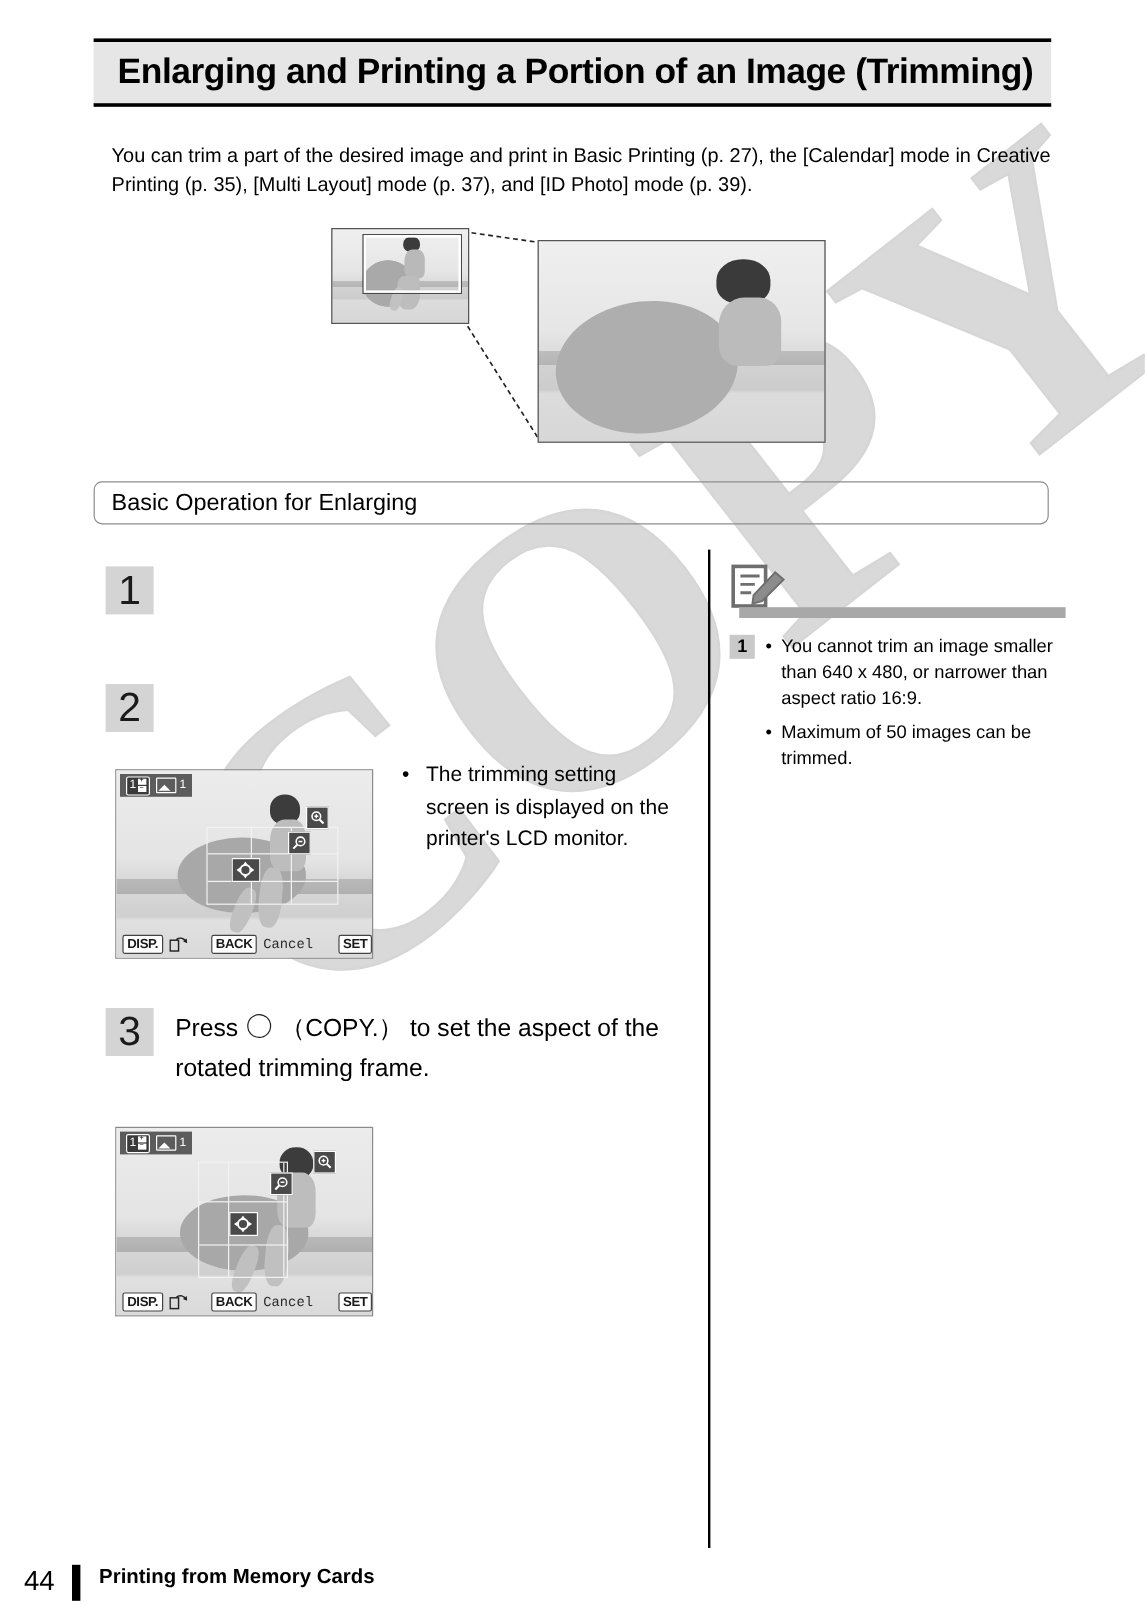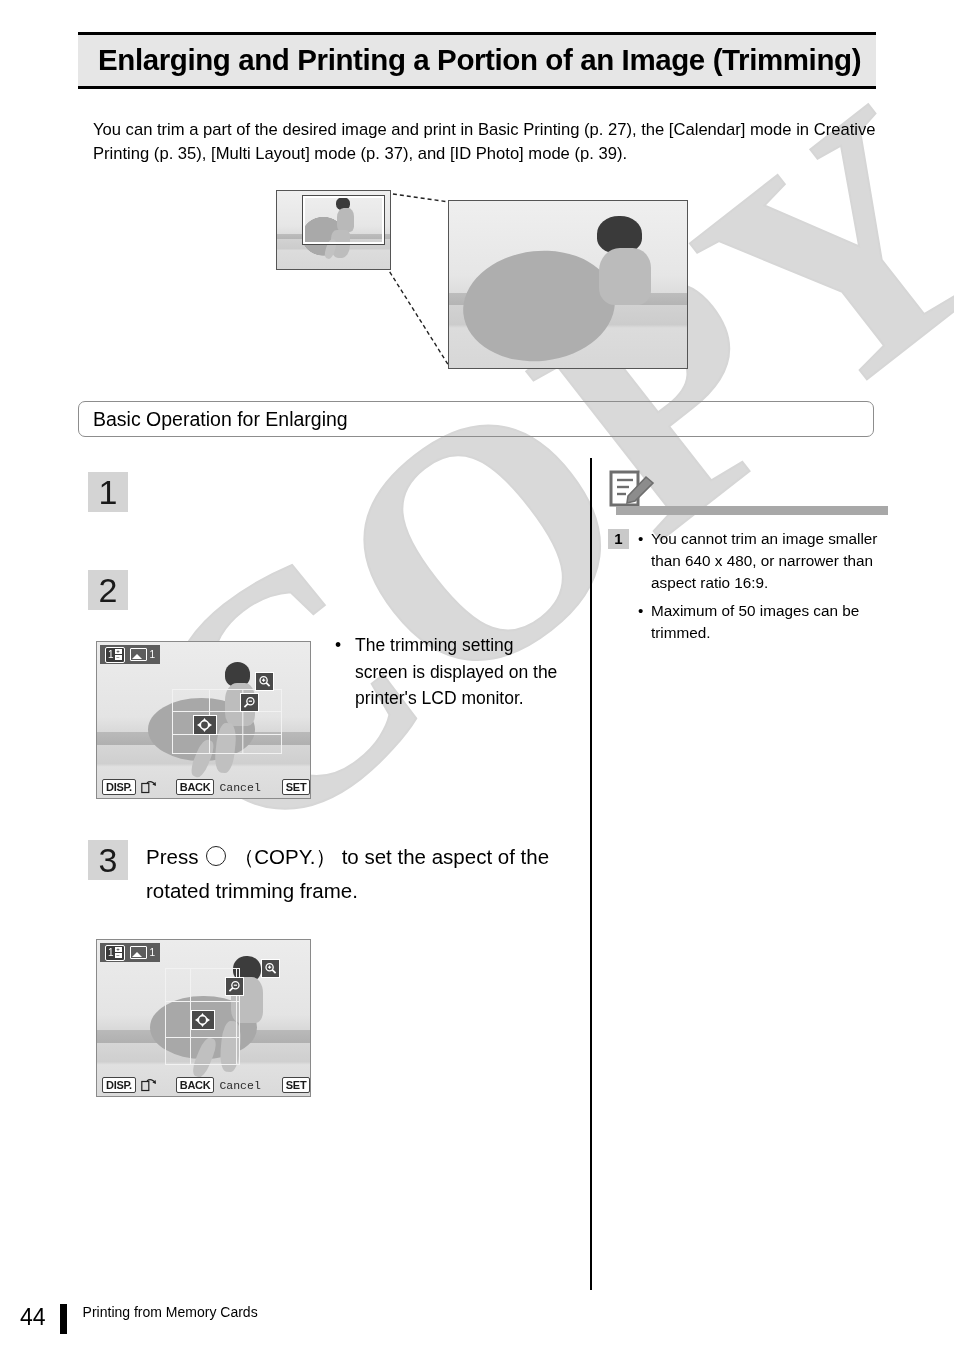--- a/index.html
+++ b/index.html
@@ -546,22 +546,22 @@
     font-size: 23px;
     margin-right: 14px;
   }
   .footer .tick {
     width: 7px;
     height: 30px;
     background: #000;
     margin-right: 16px;
   }
   .footer .ftitle {
-    font-size: 14px;
-    font-weight: normal;
+    font-size: 17px;
+    font-weight: bold;
   }
 </style>
 </head>
 <body>
 
 <div id="watermark">
   <div class="wm-text">COPY</div>
 </div>
 
 <div id="page">

